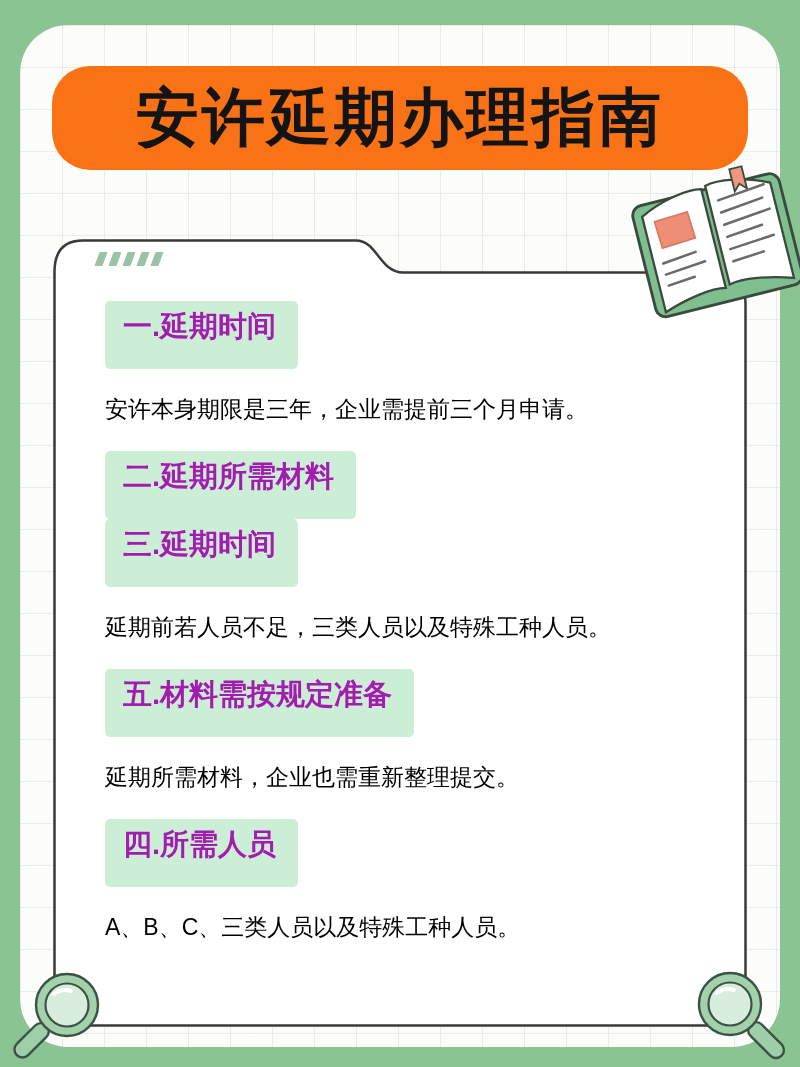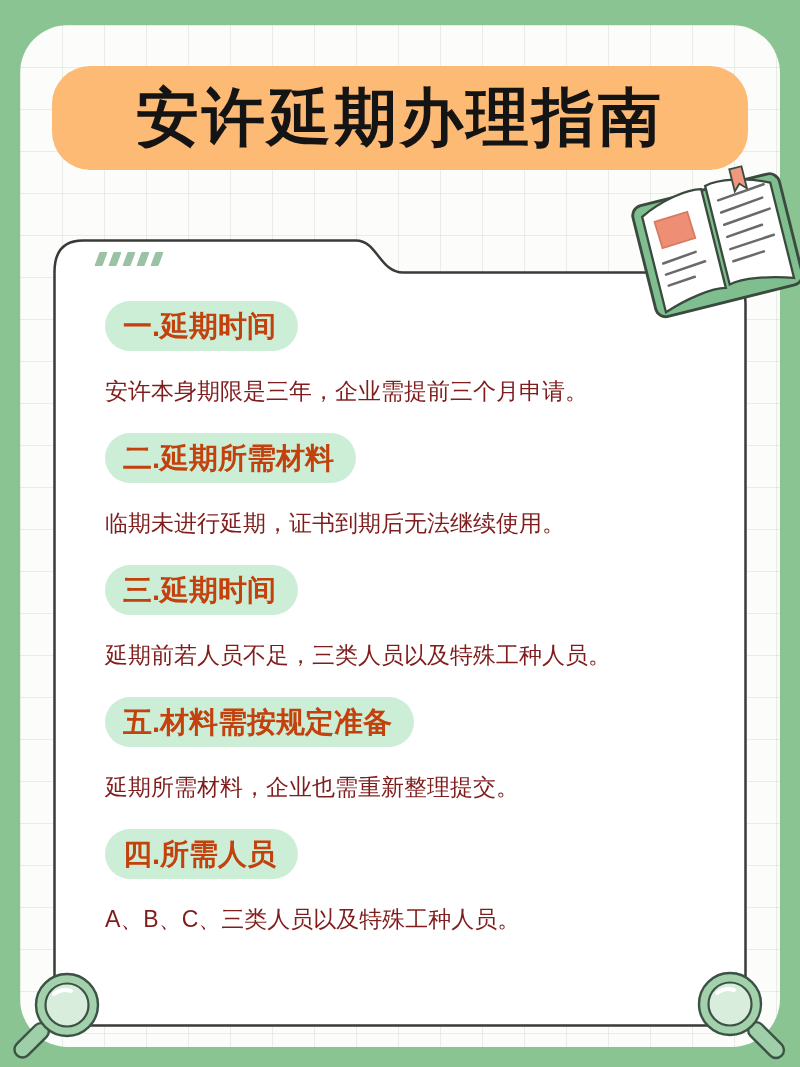--- a/index.html
+++ b/index.html
@@ -10,37 +10,37 @@
   }
   .paper{
     position:absolute;left:20px;top:25px;right:20px;bottom:20px;
     background:#fcfdfa;border-radius:48px;
     background-image:
       repeating-linear-gradient(to right, rgba(178,202,182,.30) 0 1px, transparent 1px 42px),
       repeating-linear-gradient(to bottom, rgba(178,202,182,.30) 0 1px, transparent 1px 42px);
   }
   .title-pill{
     position:absolute;left:52px;top:66px;width:696px;height:104px;
-    background:#fdba74;border-radius:38px;
+    background:#f97316;border-radius:38px;
     display:flex;align-items:center;justify-content:center;
   }
   .title-pill span{
     font-size:63px;font-weight:900;color:#141414;letter-spacing:3px;white-space:nowrap;
   }
   .card-shape{position:absolute;left:53px;top:239px;width:694px;height:788px;overflow:visible;}
   .dashes{position:absolute;left:97px;top:252px;display:flex;gap:6px;}
   .dashes i{display:block;width:8px;height:14px;background:#9cc2a5;transform:skewX(-20deg);border-radius:1px;}
   .content{position:absolute;left:105px;top:301px;width:590px;}
   .sec-pill{
-    display:inline-block;background:#cdeed6;border-radius:26px;
-    padding:6px 22px 4px 18px;font-size:29px;font-weight:700;color:#c2410c;
+    display:inline-block;background:#cdeed6;border-radius:5px;
+    padding:6px 22px 22px 18px;font-size:29px;font-weight:700;color:#a21caf;
     white-space:nowrap;
   }
   .sec-body{
-    margin:25px 0 27px 0;font-size:23px;color:#7f1d1d;line-height:30px;white-space:nowrap;
+    margin:25px 0 27px 0;font-size:23px;color:#000000;line-height:30px;white-space:nowrap;
   }
   .book{position:absolute;left:637px;top:163px;width:160px;height:160px;transform:rotate(-14deg);overflow:visible;}
   .mag{position:absolute;overflow:visible;}
   .mag-left{left:8px;top:966px;width:120px;height:100px;}
   .mag-right{left:668px;top:962px;width:132px;height:105px;}
 </style>
 </head>
 <body>
 
 <div class="paper"></div>
@@ -74,21 +74,20 @@
 </svg>
 
 <div class="content">
   <div class="sec">
     <div class="sec-pill">一.延期时间</div>
     <div class="sec-body">安许本身期限是三年，企业需提前三个月申请。</div>
   </div>
 
   <div class="sec">
     <div class="sec-pill">二.延期所需材料</div>
-    <div class="sec-body">临期未进行延期，证书到期后无法继续使用。</div>
   </div>
 
   <div class="sec">
     <div class="sec-pill">三.延期时间</div>
     <div class="sec-body">延期前若人员不足，三类人员以及特殊工种人员。</div>
   </div>
 
   <div class="sec">
     <div class="sec-pill">五.材料需按规定准备</div>
     <div class="sec-body">延期所需材料，企业也需重新整理提交。</div>

